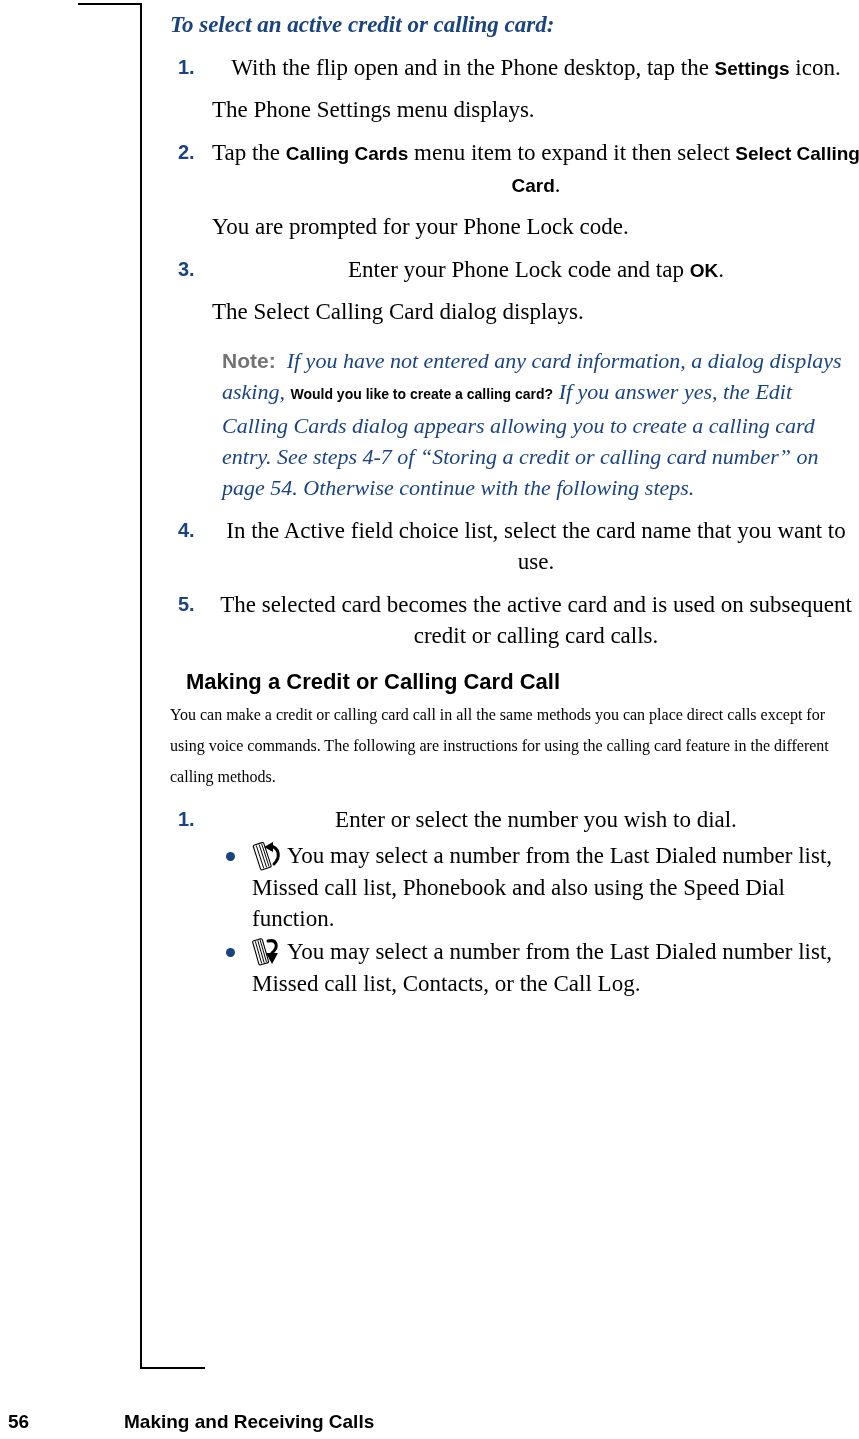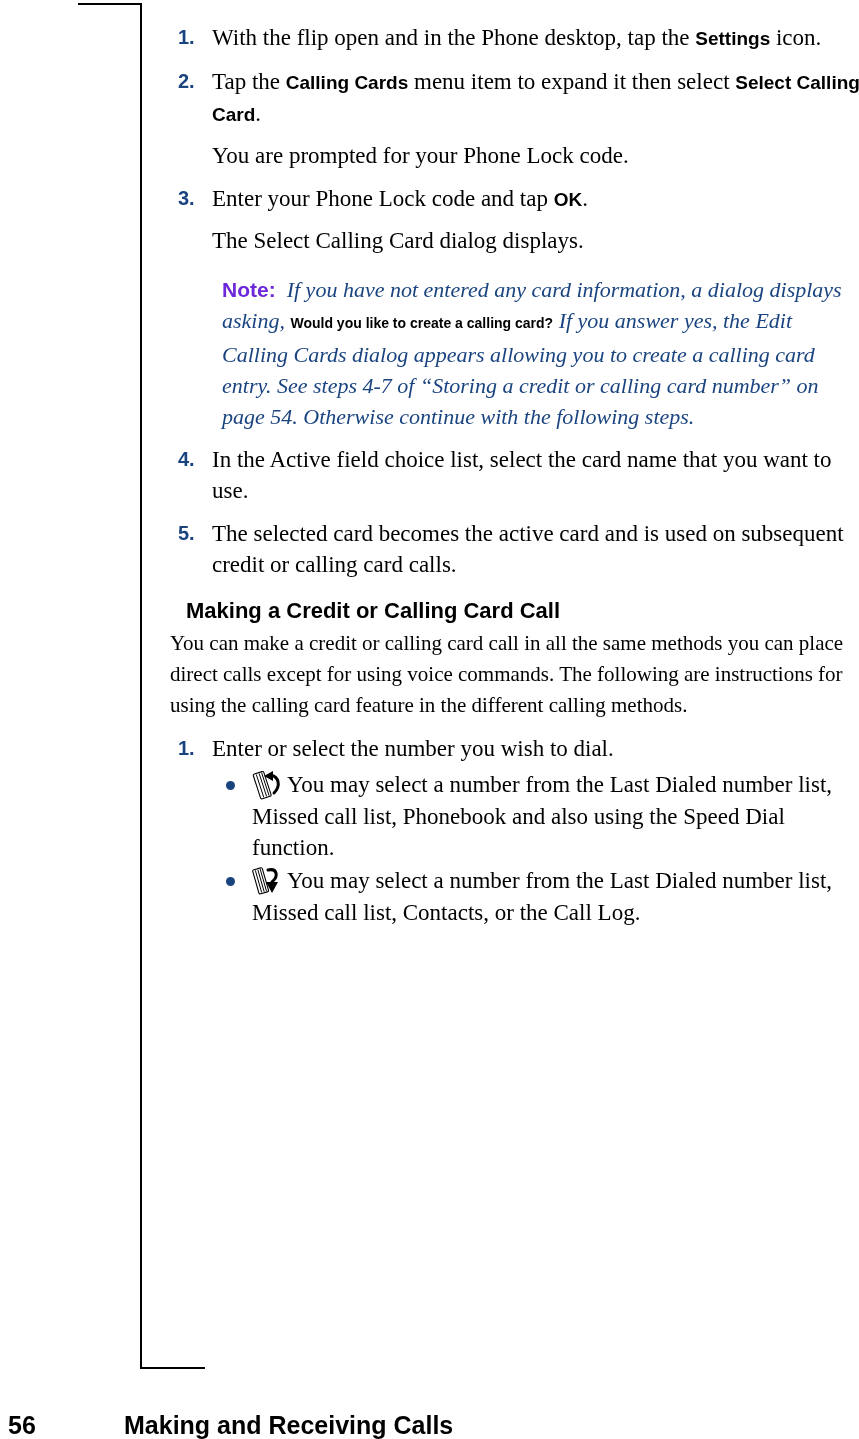--- a/index.html
+++ b/index.html
@@ -59,21 +59,21 @@
   .sec-head {
     font-family: "Liberation Sans", sans-serif;
     font-weight: bold;
     color: #000;
     font-size: 22px;
     line-height: 30px;
     margin: 16px 0 2px 16px;
   }
 
   .body-p {
-    font-size: 21px;
+    font-size: 16px;
     line-height: 31px;
     margin: 0;
   }
 
   
   .step {
     position: relative;
     padding-left: 42px;
     margin-top: 12px;
   }
@@ -83,20 +83,21 @@
     top: 0;
     font-family: "Liberation Sans", sans-serif;
     font-weight: bold;
     color: #1a4480;
     font-size: 20px;
     line-height: 31px;
   }
   .step .txt {
     font-size: 23px;
     line-height: 31px;
+    text-align: center;
   }
   .step .sub {
     font-size: 23px;
     line-height: 31px;
     margin-top: 10px;
   }
 
   .ui {
     font-family: "Liberation Sans", sans-serif;
     font-weight: bold;
@@ -109,21 +110,21 @@
     padding-left: 52px;
     font-size: 22px;
     line-height: 31px;
     color: #1a4480;
     font-style: italic;
   }
   .note .note-label {
     font-family: "Liberation Sans", sans-serif;
     font-weight: bold;
     font-style: normal;
-    color: #6d28d9;
+    color: #737373;
     font-size: 21px;
   }
   .note .dialog {
     font-family: "Liberation Sans", sans-serif;
     font-weight: bold;
     font-style: normal;
     color: #000;
     font-size: 14px;
   }
 
@@ -158,45 +159,47 @@
 
   
   .footer {
     position: absolute;
     left: 0;
     top: 1411px;
     width: 859px;
     height: 28px;
     font-family: "Liberation Sans", sans-serif;
     font-weight: bold;
-    font-size: 25px;
+    font-size: 19px;
     color: #000;
   }
   .footer .pageno {
     position: absolute;
     left: 8px; top: 0;
   }
   .footer .chapter {
     position: absolute;
     left: 124px; top: 0;
   }
 </style>
 </head>
 <body>
 
 <div class="rule-top"></div>
 <div class="rule-vert"></div>
 <div class="rule-bottom"></div>
 
 <div class="content">
 
+  <div class="proc-head">To select an active credit or calling card:</div>
 
   <div class="step">
     <span class="num">1.</span>
     <div class="txt"><span>With the flip open and in the Phone desktop, tap the </span><span class="ui">Settings</span><span> icon.</span></div>
+    <div class="sub">The Phone Settings menu displays.</div>
   </div>
 
   <div class="step">
     <span class="num">2.</span>
     <div class="txt"><span>Tap the </span><span class="ui">Calling Cards</span><span> menu item to expand it then select </span><span class="ui">Select Calling Card</span><span>.</span></div>
     <div class="sub">You are prompted for your Phone Lock code.</div>
   </div>
 
   <div class="step">
     <span class="num">3.</span>

